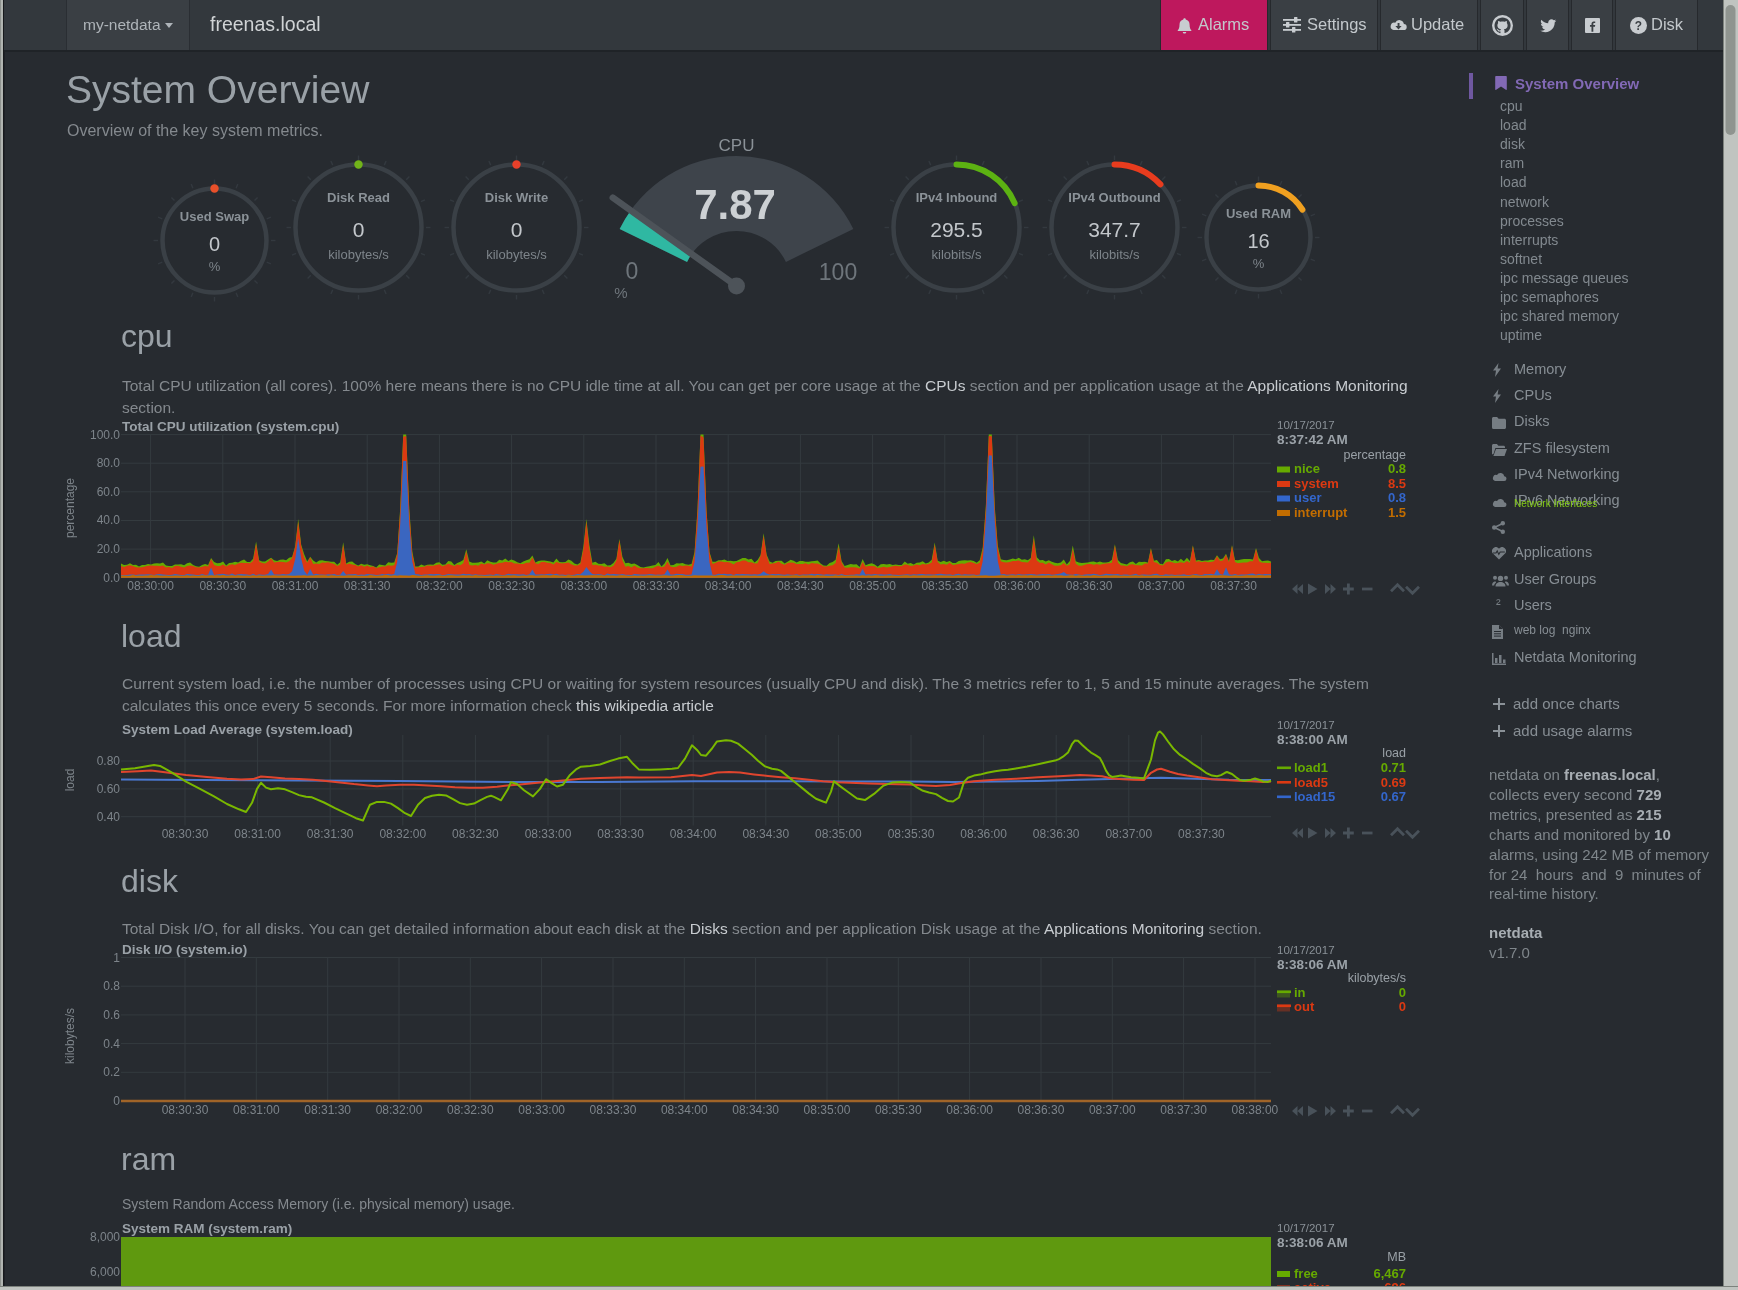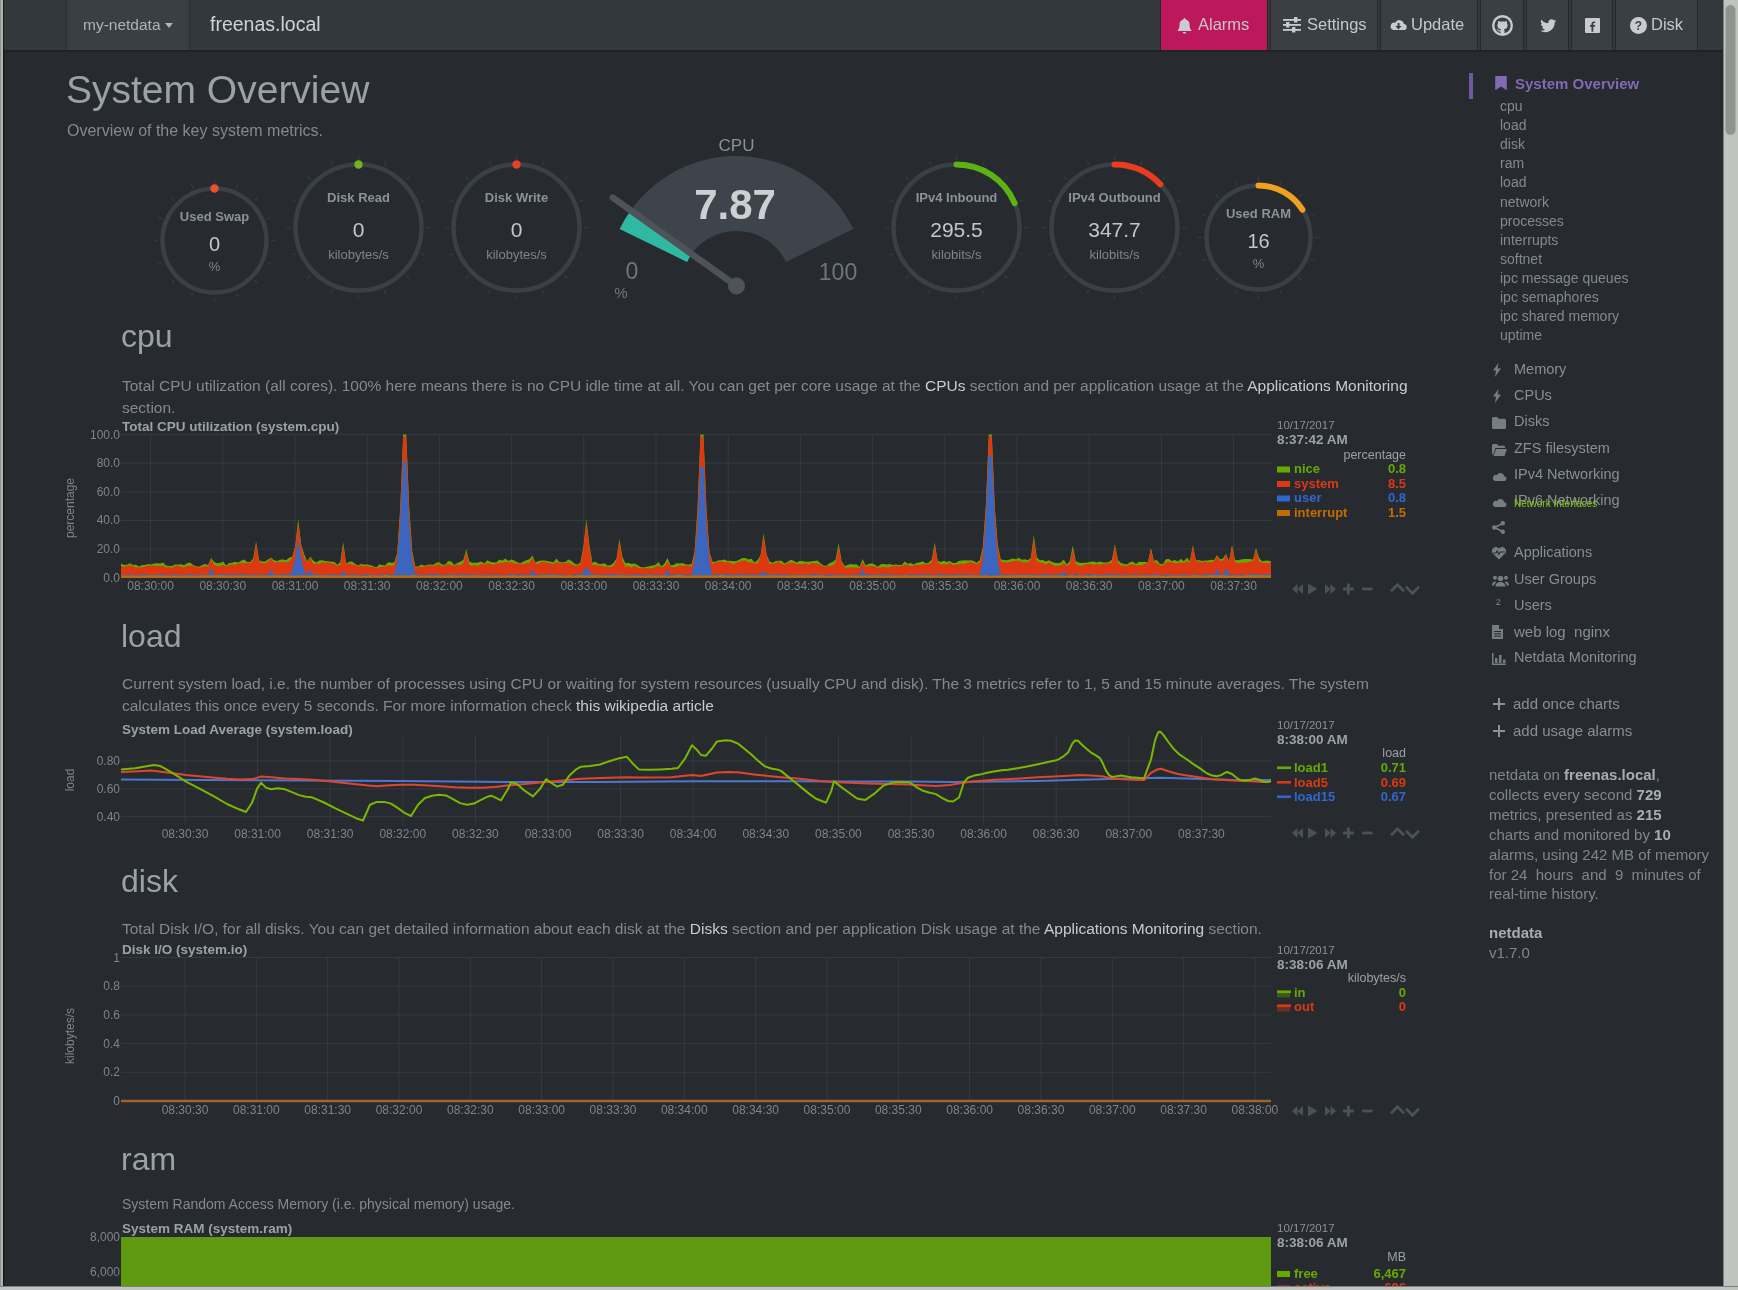--- a/index.html
+++ b/index.html
@@ -511,21 +511,21 @@
     <div style="position:absolute;left:1514px;top:596.8000000000001px;font-size:14.5px;color:#878e94;">Users</div>
     <div style="position:absolute;left:1492px;top:625.0000000000001px;"><svg width="11" height="14" viewBox="0 0 11 14">
         <path fill="#767d83" d="M0 0h7l4 4v10H0z"></path>
         <path fill="#272b30" d="M7 0l4 4H7z"></path>
         <g stroke="#272b30" stroke-width="1">
           <line x1="2" y1="6.5" x2="9" y2="6.5"></line>
           <line x1="2" y1="8.8" x2="9" y2="8.8"></line>
           <line x1="2" y1="11.1" x2="9" y2="11.1"></line>
         </g>
       </svg></div>
-    <div style="position:absolute;left:1514px;top:623.0000000000001px;font-size:15px;color:#878e94;text-align:right;">web log&nbsp; nginx</div>
+    <div style="position:absolute;left:1514px;top:623.0000000000001px;font-size:12px;color:#878e94;text-align:right;">web log&nbsp; nginx</div>
     <div style="position:absolute;left:1492px;top:651.2000000000002px;"><svg width="14" height="12" viewBox="0 0 14 12">
         <g fill="#767d83">
           <rect x="0" y="0" width="1.5" height="12"></rect>
           <rect x="0" y="10.5" width="14" height="1.5"></rect>
           <rect x="3" y="5" width="2.5" height="5"></rect>
           <rect x="7" y="2" width="2.5" height="8"></rect>
           <rect x="11" y="6.5" width="2.5" height="3.5"></rect>
         </g>
       </svg></div>
     <div style="position:absolute;left:1514px;top:649.2000000000002px;font-size:14.5px;color:#878e94;">Netdata Monitoring</div>

